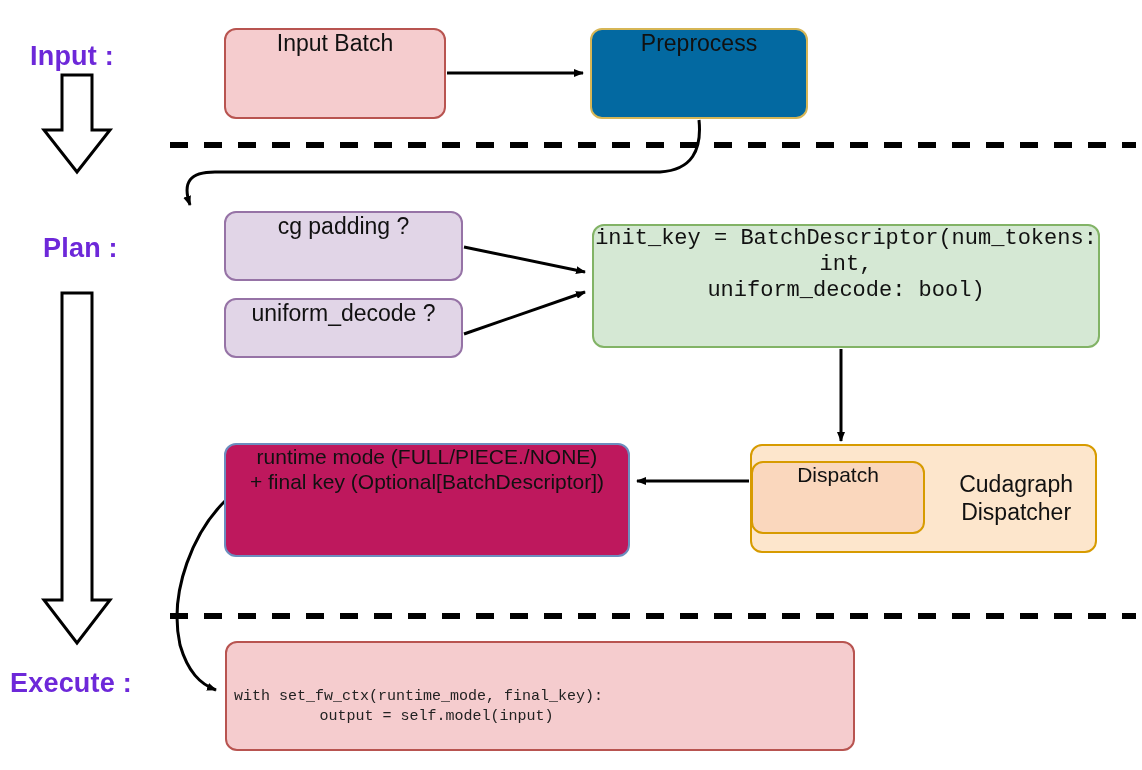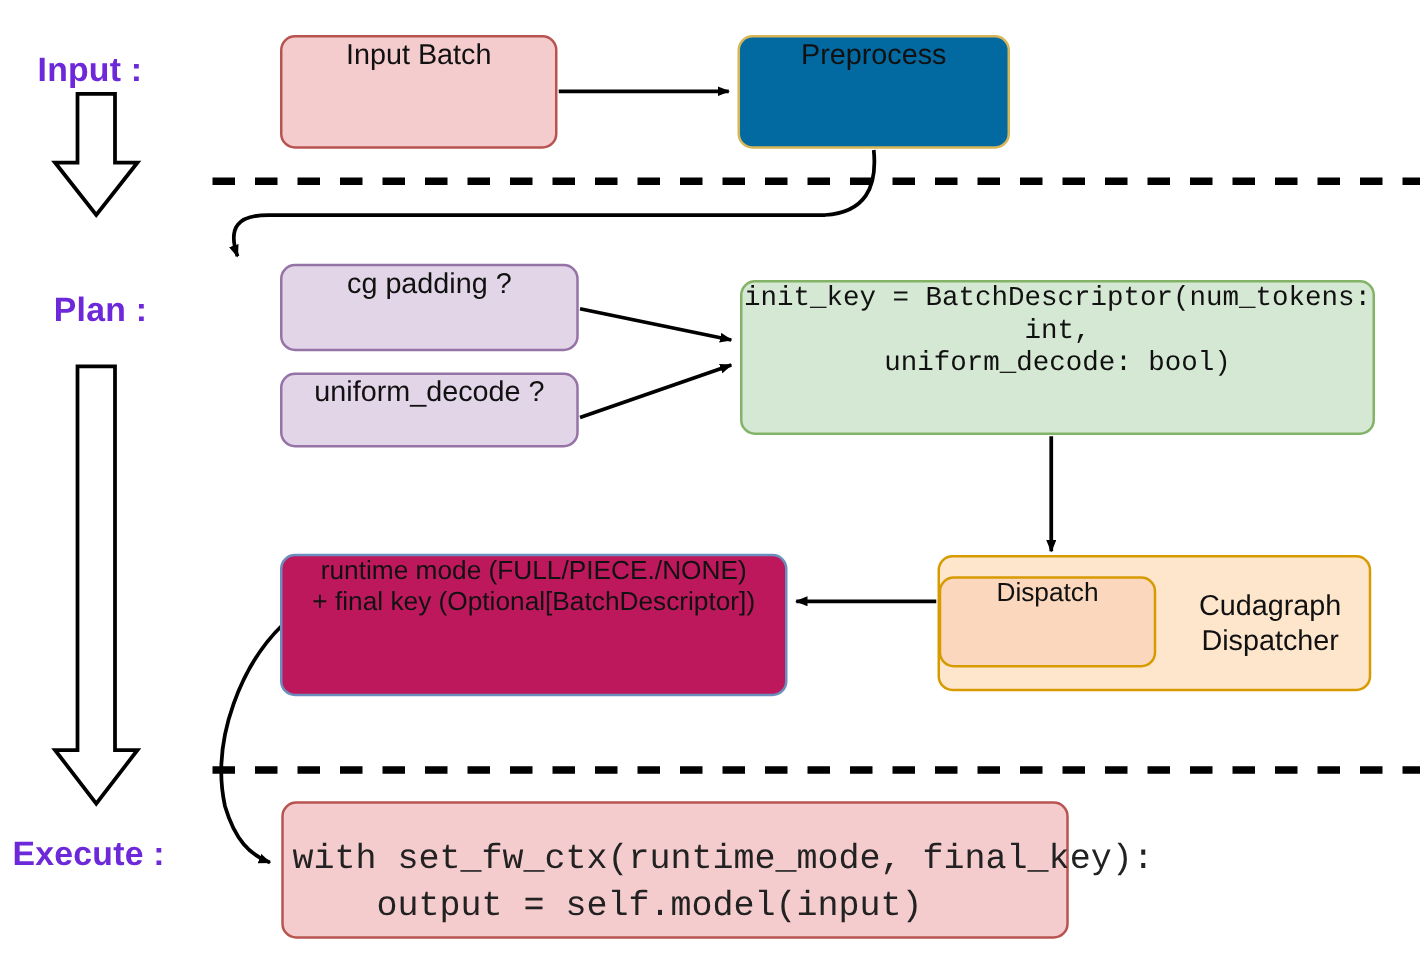--- a/index.html
+++ b/index.html
@@ -36,21 +36,21 @@
   #n-cudagraph-dispatcher .lbl{font-size:23px;color:#111;}
 
   #n-dispatch{left:751px;top:433px;width:174px;height:73px;background:#fad7bd;border-color:#d79b00;margin-top:28px;}
   #n-dispatch .lbl{font-size:21px;color:#111;}
 
   #n-runtime-mode{left:224px;top:443px;width:406px;height:114px;background:#be185d;border-color:#6c8ebf;}
   #n-runtime-mode .lbl{font-size:21px;color:#111;}
 
   #n-code{left:225px;top:641px;width:630px;height:110px;background:#f5ccce;border-color:#b85450;
         justify-content:flex-start;align-items:center;padding-left:7px;}
-  #n-code .lbl{font-family:"Liberation Mono",monospace;font-size:28px;color:#222;text-align:left;line-height:1.35;
+  #n-code .lbl{font-family:"Liberation Mono",monospace;font-size:15px;color:#222;text-align:center;line-height:1.35;
         letter-spacing:0px;white-space:pre;margin-top:22px;}
 </style>
 </head>
 <body>
 
 <div id="stage">
 
   <svg class="svg-layer" viewBox="0 0 1142 770">
     <defs>
       <marker id="arrowhead" markerWidth="10" markerHeight="8" refX="9" refY="4" orient="auto" markerUnits="userSpaceOnUse">

